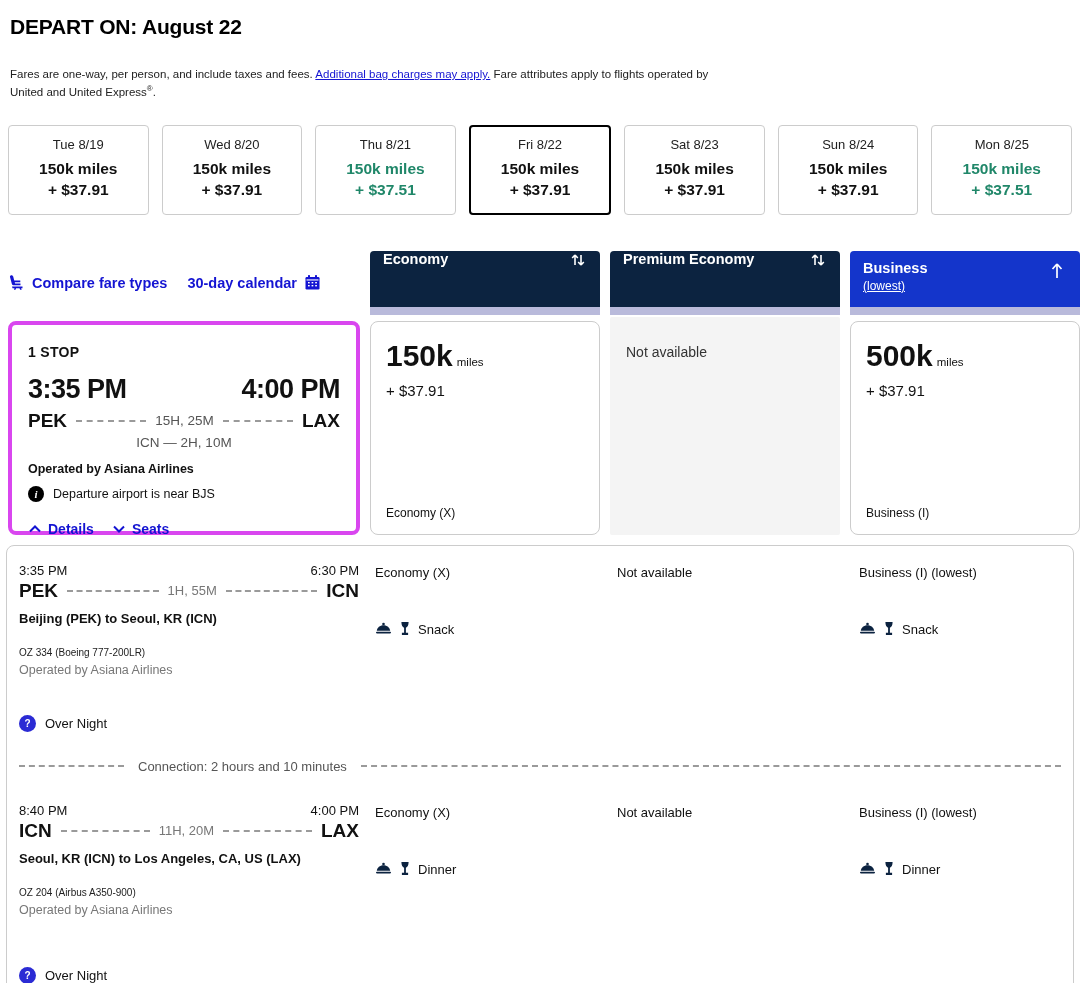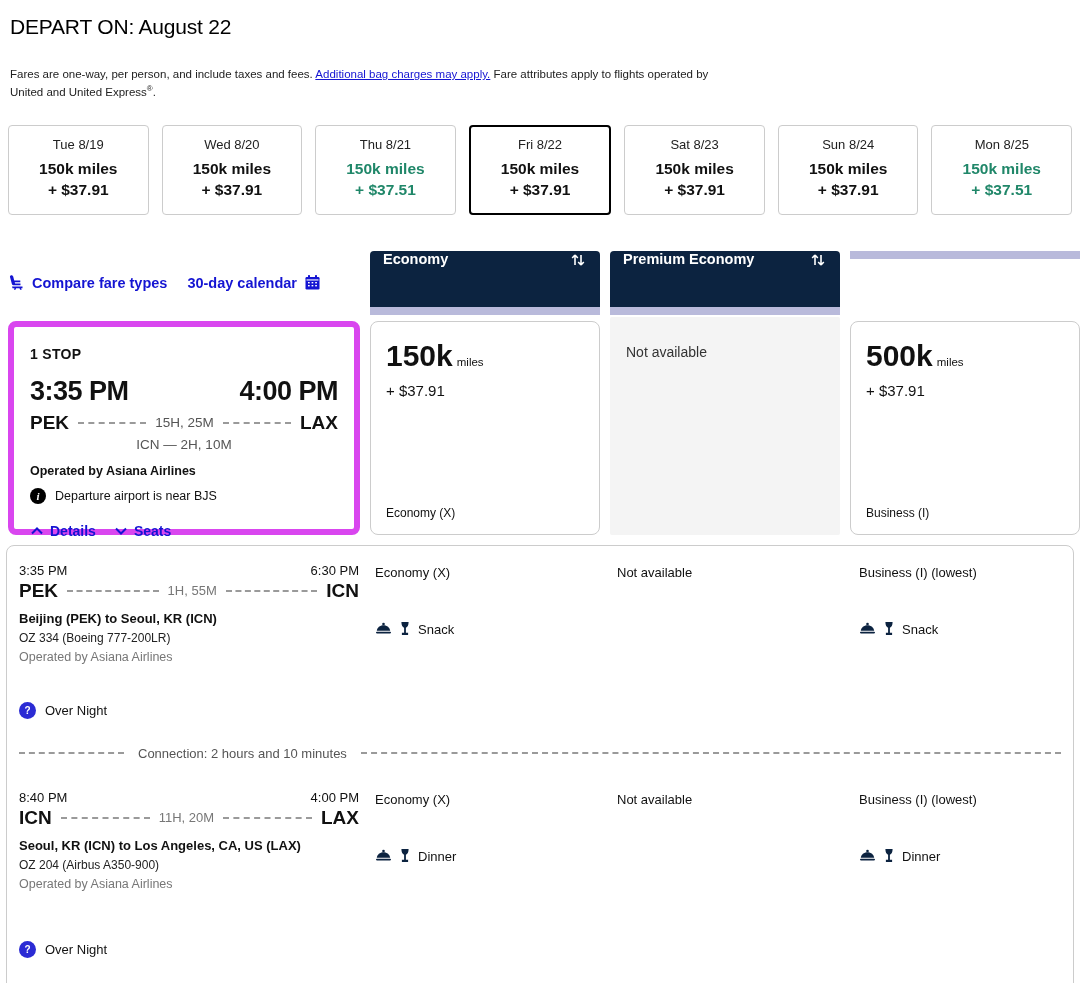--- a/index.html
+++ b/index.html
@@ -4,21 +4,21 @@
 <style>
   * { margin:0; padding:0; box-sizing:border-box; }
   html,body { background:#fff; }
   body {
     width:1080px; height:983px; position:relative; overflow:hidden;
     font-family:"Liberation Sans", sans-serif; color:#111;
   }
   .container { padding:0 6px; }
 
   
-  .page-title { font-size:21px; font-weight:400; letter-spacing:-.2px; color:#000; margin:15px 0 0 4px; }
+  .page-title { font-size:21px; font-weight:700; letter-spacing:-.2px; color:#000; margin:15px 0 0 4px; }
   .disclaimer { margin:26px 0 0 4px; font-size:11.5px; line-height:1.6; color:#222; max-width:700px; }
   .disclaimer a { color:#1414d2; text-decoration:underline; cursor:pointer; }
   .disclaimer sup { font-size:8px; }
 
   
   .date-strip { display:flex; gap:13px; margin:23px 2px 0 2px; }
   .date-card {
     flex:1; border:1px solid #ccc; border-radius:4px; background:#fff; text-align:center;
     padding:11px 0 13px; cursor:pointer;
   }
@@ -37,21 +37,21 @@
     height:56px; background:#0c2340; color:#fff; border-radius:4px 4px 0 0;
     display:flex; justify-content:space-between; align-items:flex-start; padding:0 13px;
     font-weight:700; font-size:14.5px; cursor:pointer;
   }
   .col-header.business { background:#1435cb; align-items:flex-start; padding-top:9px; }
   .col-header .hlabel-stack .sub { font-size:12px; font-weight:400; text-decoration:underline; margin-top:3px; }
   .lavender { height:8px; background:#b9badb; }
 
   
   .summary-card {
-    margin-top:6px; border:6px solid #d946ef; border-radius:8px; height:214px; padding:19px 16px; background:#fff;
+    margin-top:6px; border:4px solid #d946ef; border-radius:8px; height:214px; padding:19px 16px; background:#fff;
   }
   .stop { font-size:14px; font-weight:700; letter-spacing:.3px; }
   .times-row { display:flex; justify-content:space-between; margin-top:14px; font-size:27px; font-weight:700; letter-spacing:-.5px; }
   .route-line { display:flex; align-items:center; gap:9px; margin-top:5px; }
   .route-line .apt { font-size:19px; font-weight:700; }
   .dash { flex:1; border-top:2px dashed #9a9a9a; height:0; }
   .route-line .dur { font-size:13.5px; color:#555; }
   .conn-note { text-align:center; font-size:13.5px; color:#555; margin-top:3px; }
   .operated { font-size:12.5px; font-weight:600; color:#111; margin-top:12px; }
   .note-row { display:flex; align-items:center; gap:9px; margin-top:10px; font-size:12.5px; }
@@ -69,21 +69,21 @@
   .fare-na { background:#f4f4f4; height:218px; margin-top:2px; padding:27px 16px; font-size:14px; color:#333; border-radius:2px; }
 
   
   .details-box { margin:10px 0 0 0; border:1px solid #ccc; border-radius:8px; padding:17px 0 20px; background:#fff; }
   .drow { display:grid; grid-template-columns:356px 242px 242px auto; padding:0 12px; }
   .seg-times { display:flex; justify-content:space-between; font-size:13px; width:340px; }
   .seg-route { display:flex; align-items:center; gap:9px; width:340px; margin-top:2px; }
   .seg-route .apt { font-size:19px; font-weight:700; }
   .seg-route .dur { font-size:13px; color:#777; }
   .seg-city { font-size:13px; font-weight:700; margin-top:9px; }
-  .seg-flight { font-size:12px; margin-top:5px; color:#222; }
+  .seg-flight { font-size:10px; margin-top:21px; color:#222; }
   .seg-oper { font-size:12.5px; margin-top:5px; color:#777; }
   .overnight { display:flex; align-items:center; gap:9px; font-size:13px; margin-top:38px; }
   .cabin-label { font-size:13px; padding-top:2px; }
   .meal { display:flex; align-items:center; gap:8px; font-size:13px; margin-top:42px; }
   .na-label { font-size:13px; padding-top:2px; }
 
   .connection-row { display:flex; align-items:center; color:#555; font-size:13px; margin:15px 0 17px; padding:0 12px; }
   .cdash-l { width:105px; border-top:2px dashed #9a9a9a; height:0; }
   .connection-row .ctext { margin:12px 14px; white-space:nowrap; }
   .cdash-r { flex:1; border-top:2px dashed #9a9a9a; height:0; }
@@ -192,20 +192,31 @@
           <svg width="18" height="18" viewBox="0 0 18 18" fill="none" stroke="#fff" stroke-width="1.6">
               <path d="M6 14V4M6 4L3.2 7M6 4l2.8 3"></path>
               <path d="M12 4v10m0 0l-2.8-3m2.8 3l2.8-3"></path>
             </svg>
         </span>
       </div>
       <div class="lavender"></div>
     </div>
 
     <div class="header-wrap">
+      <div class="col-header business">
+        <span class="hlabel-stack">
+          <div>Business</div>
+          <div class="sub">(lowest)</div>
+        </span>
+        <span class="icon">
+          <svg width="20" height="22" viewBox="0 0 20 22" fill="none" stroke="#fff" stroke-width="1.7">
+              <path d="M10 18V4M10 4l-4.5 5M10 4l4.5 5"></path>
+            </svg>
+        </span>
+      </div>
       <div class="lavender"></div>
     </div>
 
     <div class="summary-card">
       <div class="stop">1 STOP</div>
       <div class="times-row">
         <span>3:35 PM</span>
         <span>4:00 PM</span>
       </div>
       <div class="route-line">

